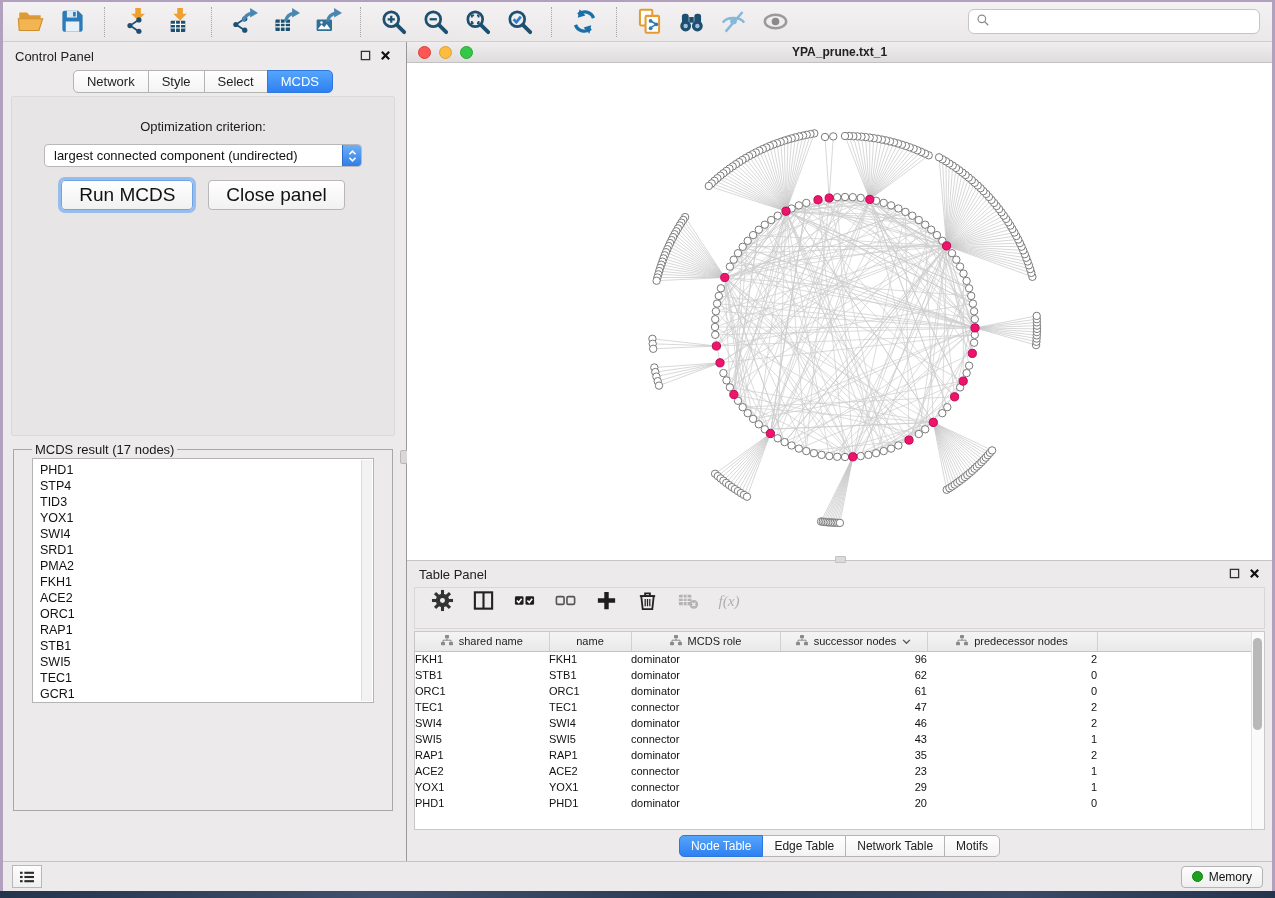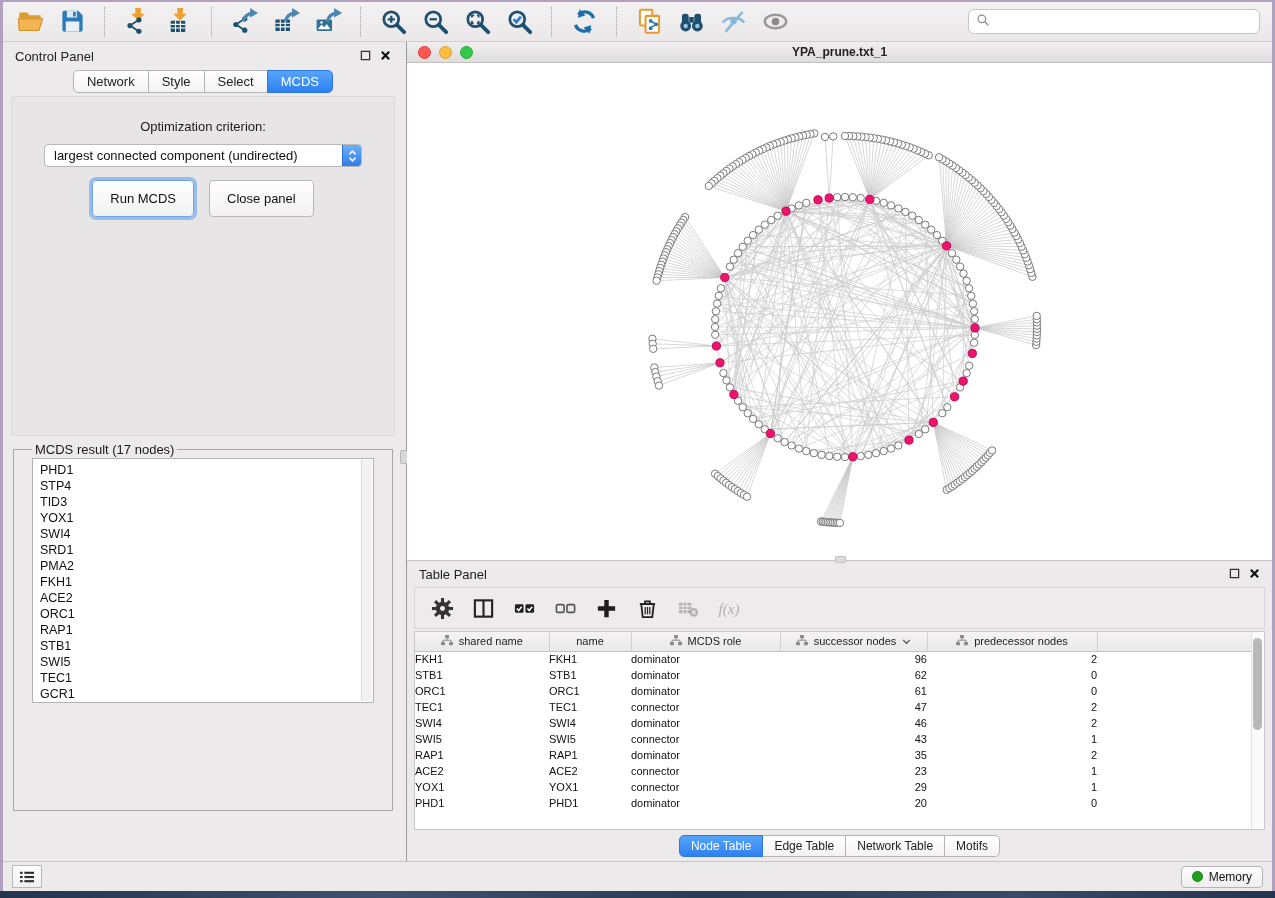--- a/index.html
+++ b/index.html
@@ -39,21 +39,21 @@
   .seg.small .seg-btn { font-size:12px; padding:3px 11px; }
   .cp-box { margin:3px 8px 0; height:340px; background:#E7E5E5; border:1px solid #DBD9D9;
     border-radius:2px; padding-top:22px; }
   .opt-label { text-align:center; font-size:13px; color:#1a1a1a; }
   .combo { margin:10px auto 0; width:318px; height:23px; background:#fff; border:1px solid #B9B7B7;
     border-radius:4px; display:flex; align-items:center; overflow:hidden; }
   .combo-text { flex:1; font-size:13px; padding-left:9px; color:#111; white-space:nowrap; }
   .combo-stepper { width:19px; height:23px; background:linear-gradient(#71B2F8,#2D7BE4);
     border-left:1px solid #2D6FD0; display:flex; align-items:center; justify-content:center; border-radius:0 3px 3px 0; }
   .btn-row { margin-top:13px; display:flex; justify-content:center; gap:15px; }
-  .pbtn { padding:10px 17px; font-size:13px; color:#111; background:linear-gradient(#FFFFFF,#F1F1F1);
+  .pbtn { padding:3px 17px; font-size:19px; color:#111; background:linear-gradient(#FFFFFF,#F1F1F1);
     border:1px solid #B9B7B7; border-radius:4px; cursor:default; }
   .pbtn.focused { box-shadow:0 0 0 3px rgba(98,162,242,.6); border-color:#6FA5E8; }
   .mcds-fieldset { margin:6px 10px 0; border:1px solid #A8A6A6; height:369px; padding:1px 18px 5px; }
   .mcds-fieldset legend { font-size:13px; color:#1a1a1a; padding:0 3px; }
   .mcds-list { background:#fff; border:1px solid #B5B3B3; height:100%; overflow:hidden;
     position:relative; padding:3px 14px 0 7px; font-size:12.5px; line-height:16px; color:#111; }
   .mcds-scroll { position:absolute; right:1px; top:1px; bottom:1px; width:11px;
     background:#F2F2F2; border-left:1px solid #DCDCDC; }
 
   
@@ -65,21 +65,21 @@
   .net-title { font-size:12px; font-weight:bold; color:#222; }
   .net-canvas { flex:1; background:#fff; position:relative; }
   .net-canvas svg { position:absolute; inset:0; }
   .h-grip { position:absolute; left:50%; bottom:-3px; margin-left:-5px; width:11px; height:7px;
     background:#DBDBDB; border:1px solid #C2C2C2; border-radius:1px; }
 
   
   .table-panel { flex:1; background:#ECEAEA; display:flex; flex-direction:column; border-top:1px solid #C6C4C4; min-height:0; }
   .tp-titlebar { height:26px; flex:0 0 26px; display:flex; align-items:center; padding:0 12px; font-size:13px; color:#222; }
   .tp-toolbar { height:42px; flex:0 0 42px; margin:0 7px; background:#EDEBEB; border:1px solid #D8D6D6;
-    display:flex; align-items:center; gap:17px; padding:0 15px; }
+    display:flex; gap:17px; padding:0 15px; }
   .tp-icon { width:24px; height:24px; display:flex; align-items:center; justify-content:center; cursor:default; }
   .tp-tablewrap { margin:2px 7px 0; flex:1; background:#fff; border:1px solid #C9C7C7; position:relative; overflow:hidden; }
   table.node-table { border-collapse:collapse; table-layout:fixed; width:calc(100% - 13px); font-size:11px; }
   table.node-table th { height:19px; font-weight:normal; color:#222;
     background:linear-gradient(#F4F4F4,#E9E9E9); border-bottom:1px solid #C4C2C2;
     border-right:1px solid #D2D0D0; white-space:nowrap; overflow:hidden; }
   table.node-table th .hcell { display:flex; align-items:center; justify-content:center; gap:6px; }
   table.node-table td { height:16px; padding:0; color:#111; white-space:nowrap; overflow:hidden; }
   td.al { padding-left:10px; text-align:left; }
   td.ar { padding-right:13px; text-align:right; }

